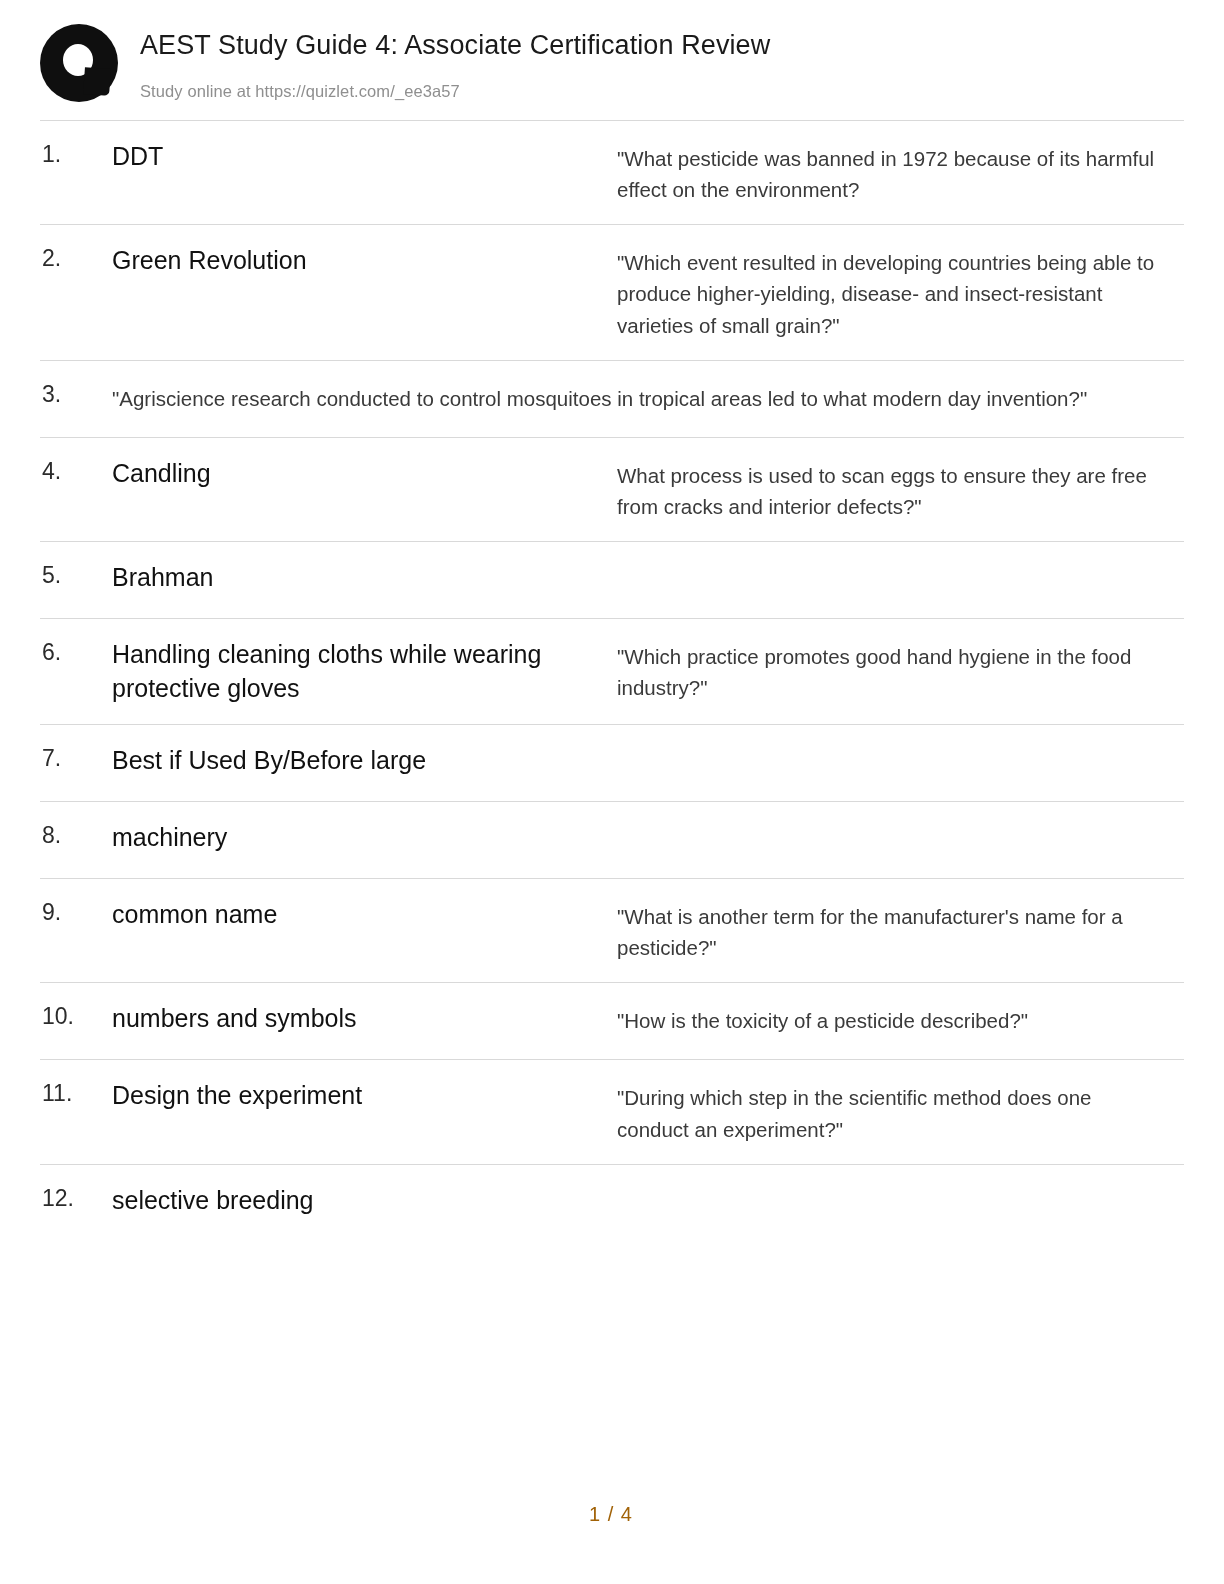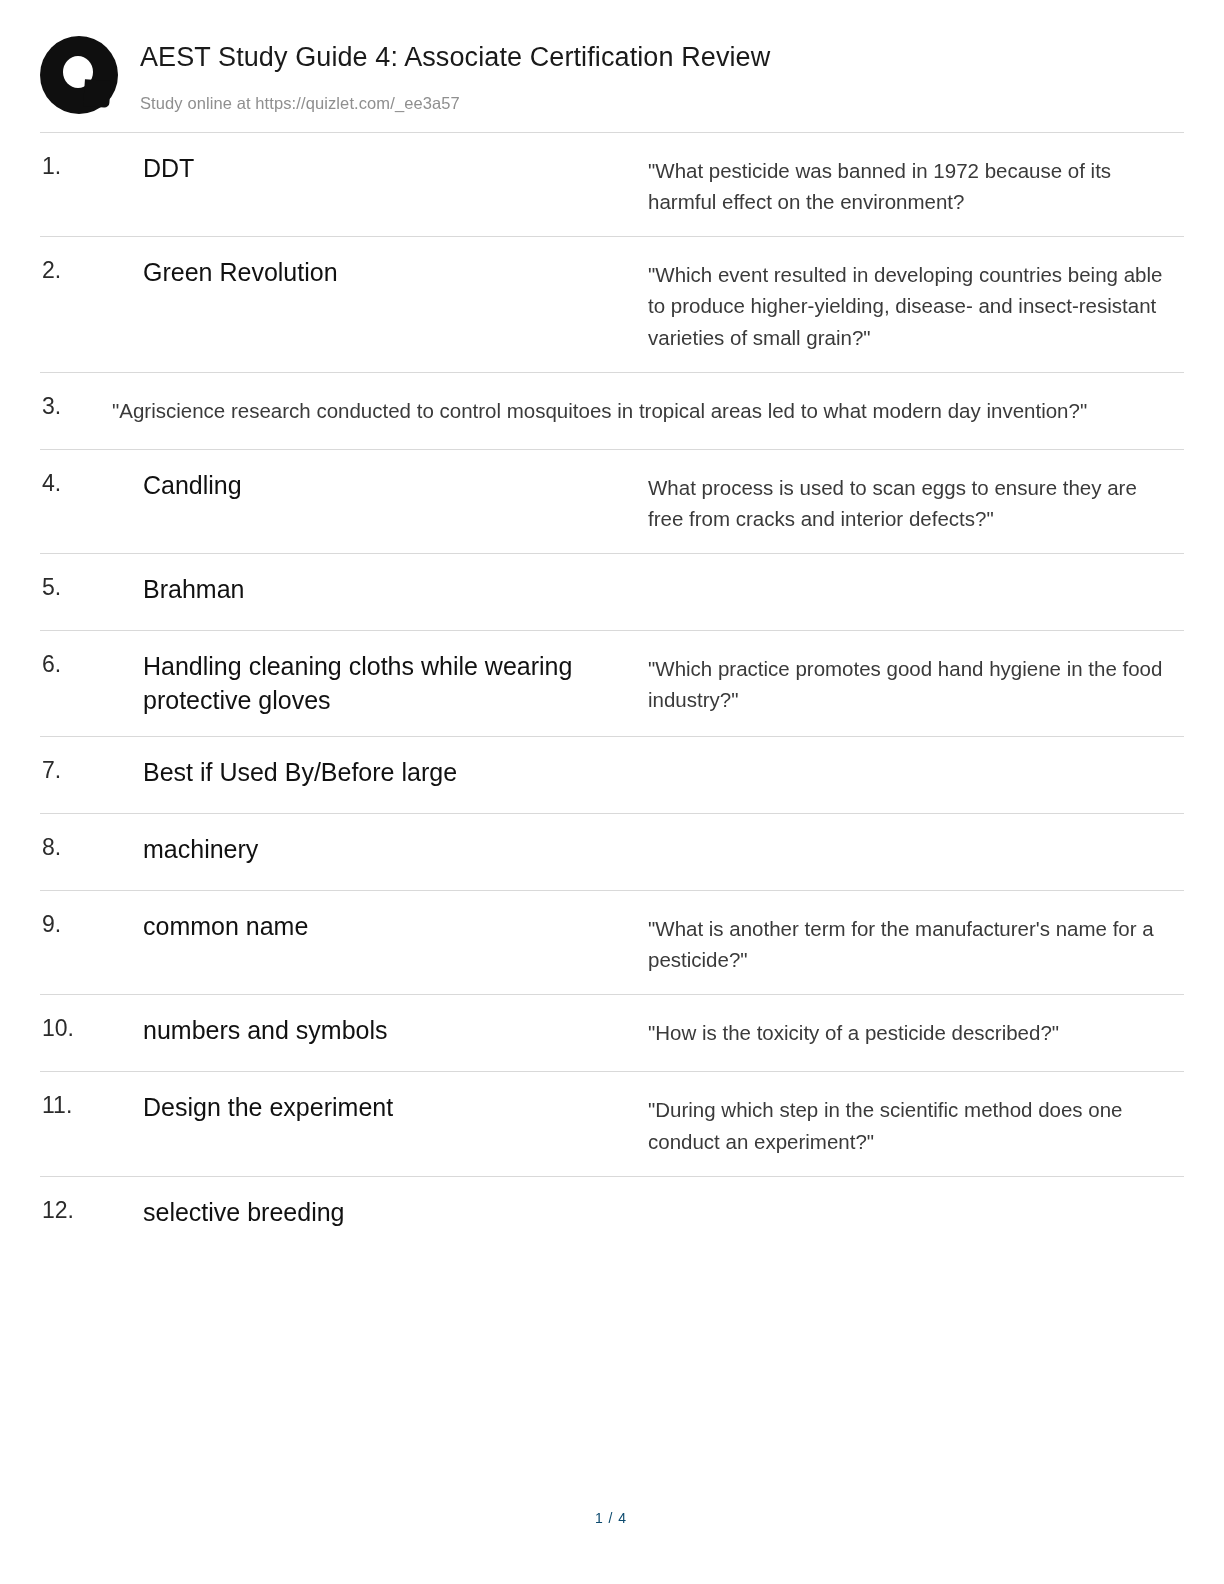--- a/index.html
+++ b/index.html
@@ -13,21 +13,21 @@
     font-family: "Liberation Sans", sans-serif;
     color: #111111;
     position: relative;
     overflow: hidden;
   }
   .page {
     position: relative;
     width: 1224px;
     height: 1584px;
     box-sizing: border-box;
-    padding: 12px 40px;
+    padding: 0 40px;
   }
 
   
   .header {
     display: flex;
     align-items: flex-start;
     padding: 22px 0 4px 0;
     margin-left: 0px;
   }
   .logo {
@@ -108,40 +108,39 @@
     line-height: 1.28;
   }
   .term {
     flex: 0 0 505px;
     font-size: 25px;
     color: #111111;
     font-weight: 400;
     line-height: 1.34;
     padding-right: 20px;
     box-sizing: border-box;
-    margin-left: 31px;
   }
   .def {
     flex: 1 1 auto;
     font-size: 20.5px;
     color: #3a3a3a;
     line-height: 1.52;
     padding-right: 20px;
     padding-top: 3px;
   }
 
   
   .footer {
     position: absolute;
     left: 0;
     right: 2px;
     bottom: 58px;
     text-align: center;
-    font-size: 14px;
-    color: #0c4a6e;
+    font-size: 20px;
+    color: #a16207;
     letter-spacing: 1px;
   }
 </style>
 </head>
 <body>
 
 <div class="page">
 
   <div class="header">
     <div class="logo">

